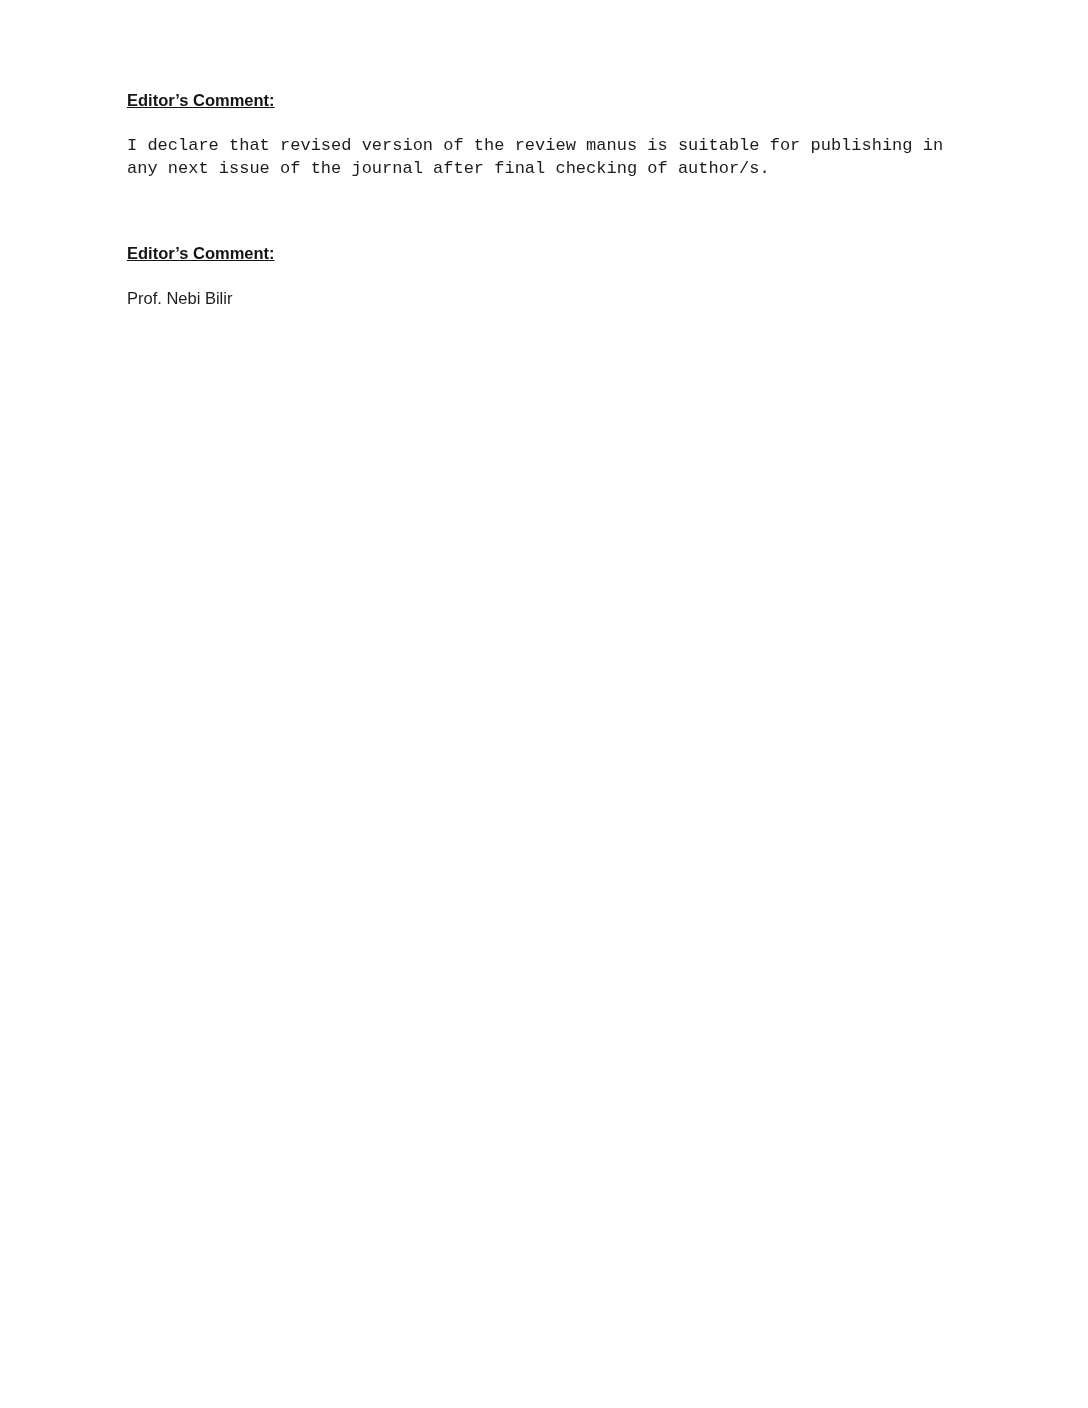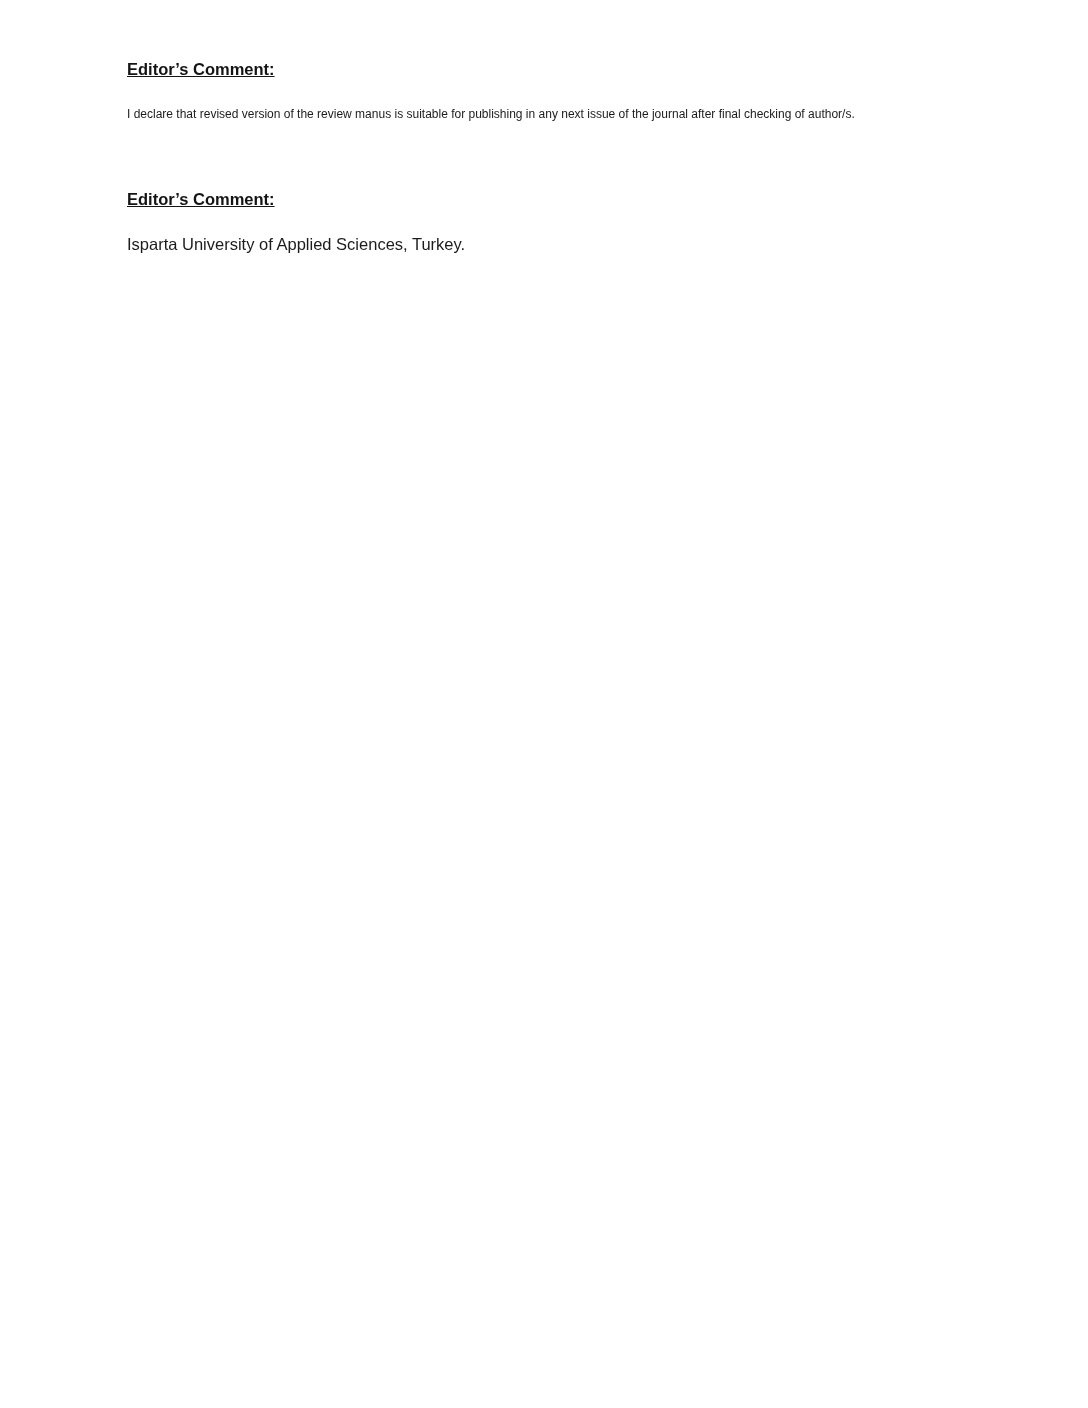--- a/index.html
+++ b/index.html
@@ -11,36 +11,37 @@
     height: 1408px;
     background: #ffffff;
     font-family: "Liberation Sans", "DejaVu Sans", sans-serif;
     color: #1c1c1c;
     overflow: hidden;
   }
   .page {
     box-sizing: border-box;
     width: 1088px;
     height: 1408px;
-    padding: 58px 128px 0 127px;
+    padding: 89px 128px 0 127px;
     background: #ffffff;
   }
   .doc-heading {
     font-size: 16.5px;
     line-height: 23px;
     font-weight: bold;
     text-decoration: underline;
     margin: 0 0 22px 0;
     color: #141414;
   }
   .doc-paragraph {
-    font-size: 12px;
+    font-size: 17px;
     line-height: 23px;
     margin: 0 0 62px 0;
     color: #1c1c1c;
+    font-family: Liberation Mono, monospace;
   }
   .doc-line {
     font-size: 16.5px;
     line-height: 23px;
     margin: 0;
     color: #1c1c1c;
   }
   .section-comment {
     margin-bottom: 0;
   }
@@ -50,16 +51,16 @@
 
 <div class="page">
 
   <section class="section-comment">
     <h2 class="doc-heading">Editor’s Comment:</h2>
     <p class="doc-paragraph">I declare that revised version of the review manus is suitable for publishing in any next issue of the journal after final checking of author/s.</p>
   </section>
 
   <section class="section-details">
     <h2 class="doc-heading">Editor’s Comment:</h2>
-    <p class="doc-line">Isparta University of Applied Sciences, Turkey.</p>
+    <p class="doc-line">Prof. Nebi Bilir</p>
   </section>
 
 </div>
 
 </body></html>

